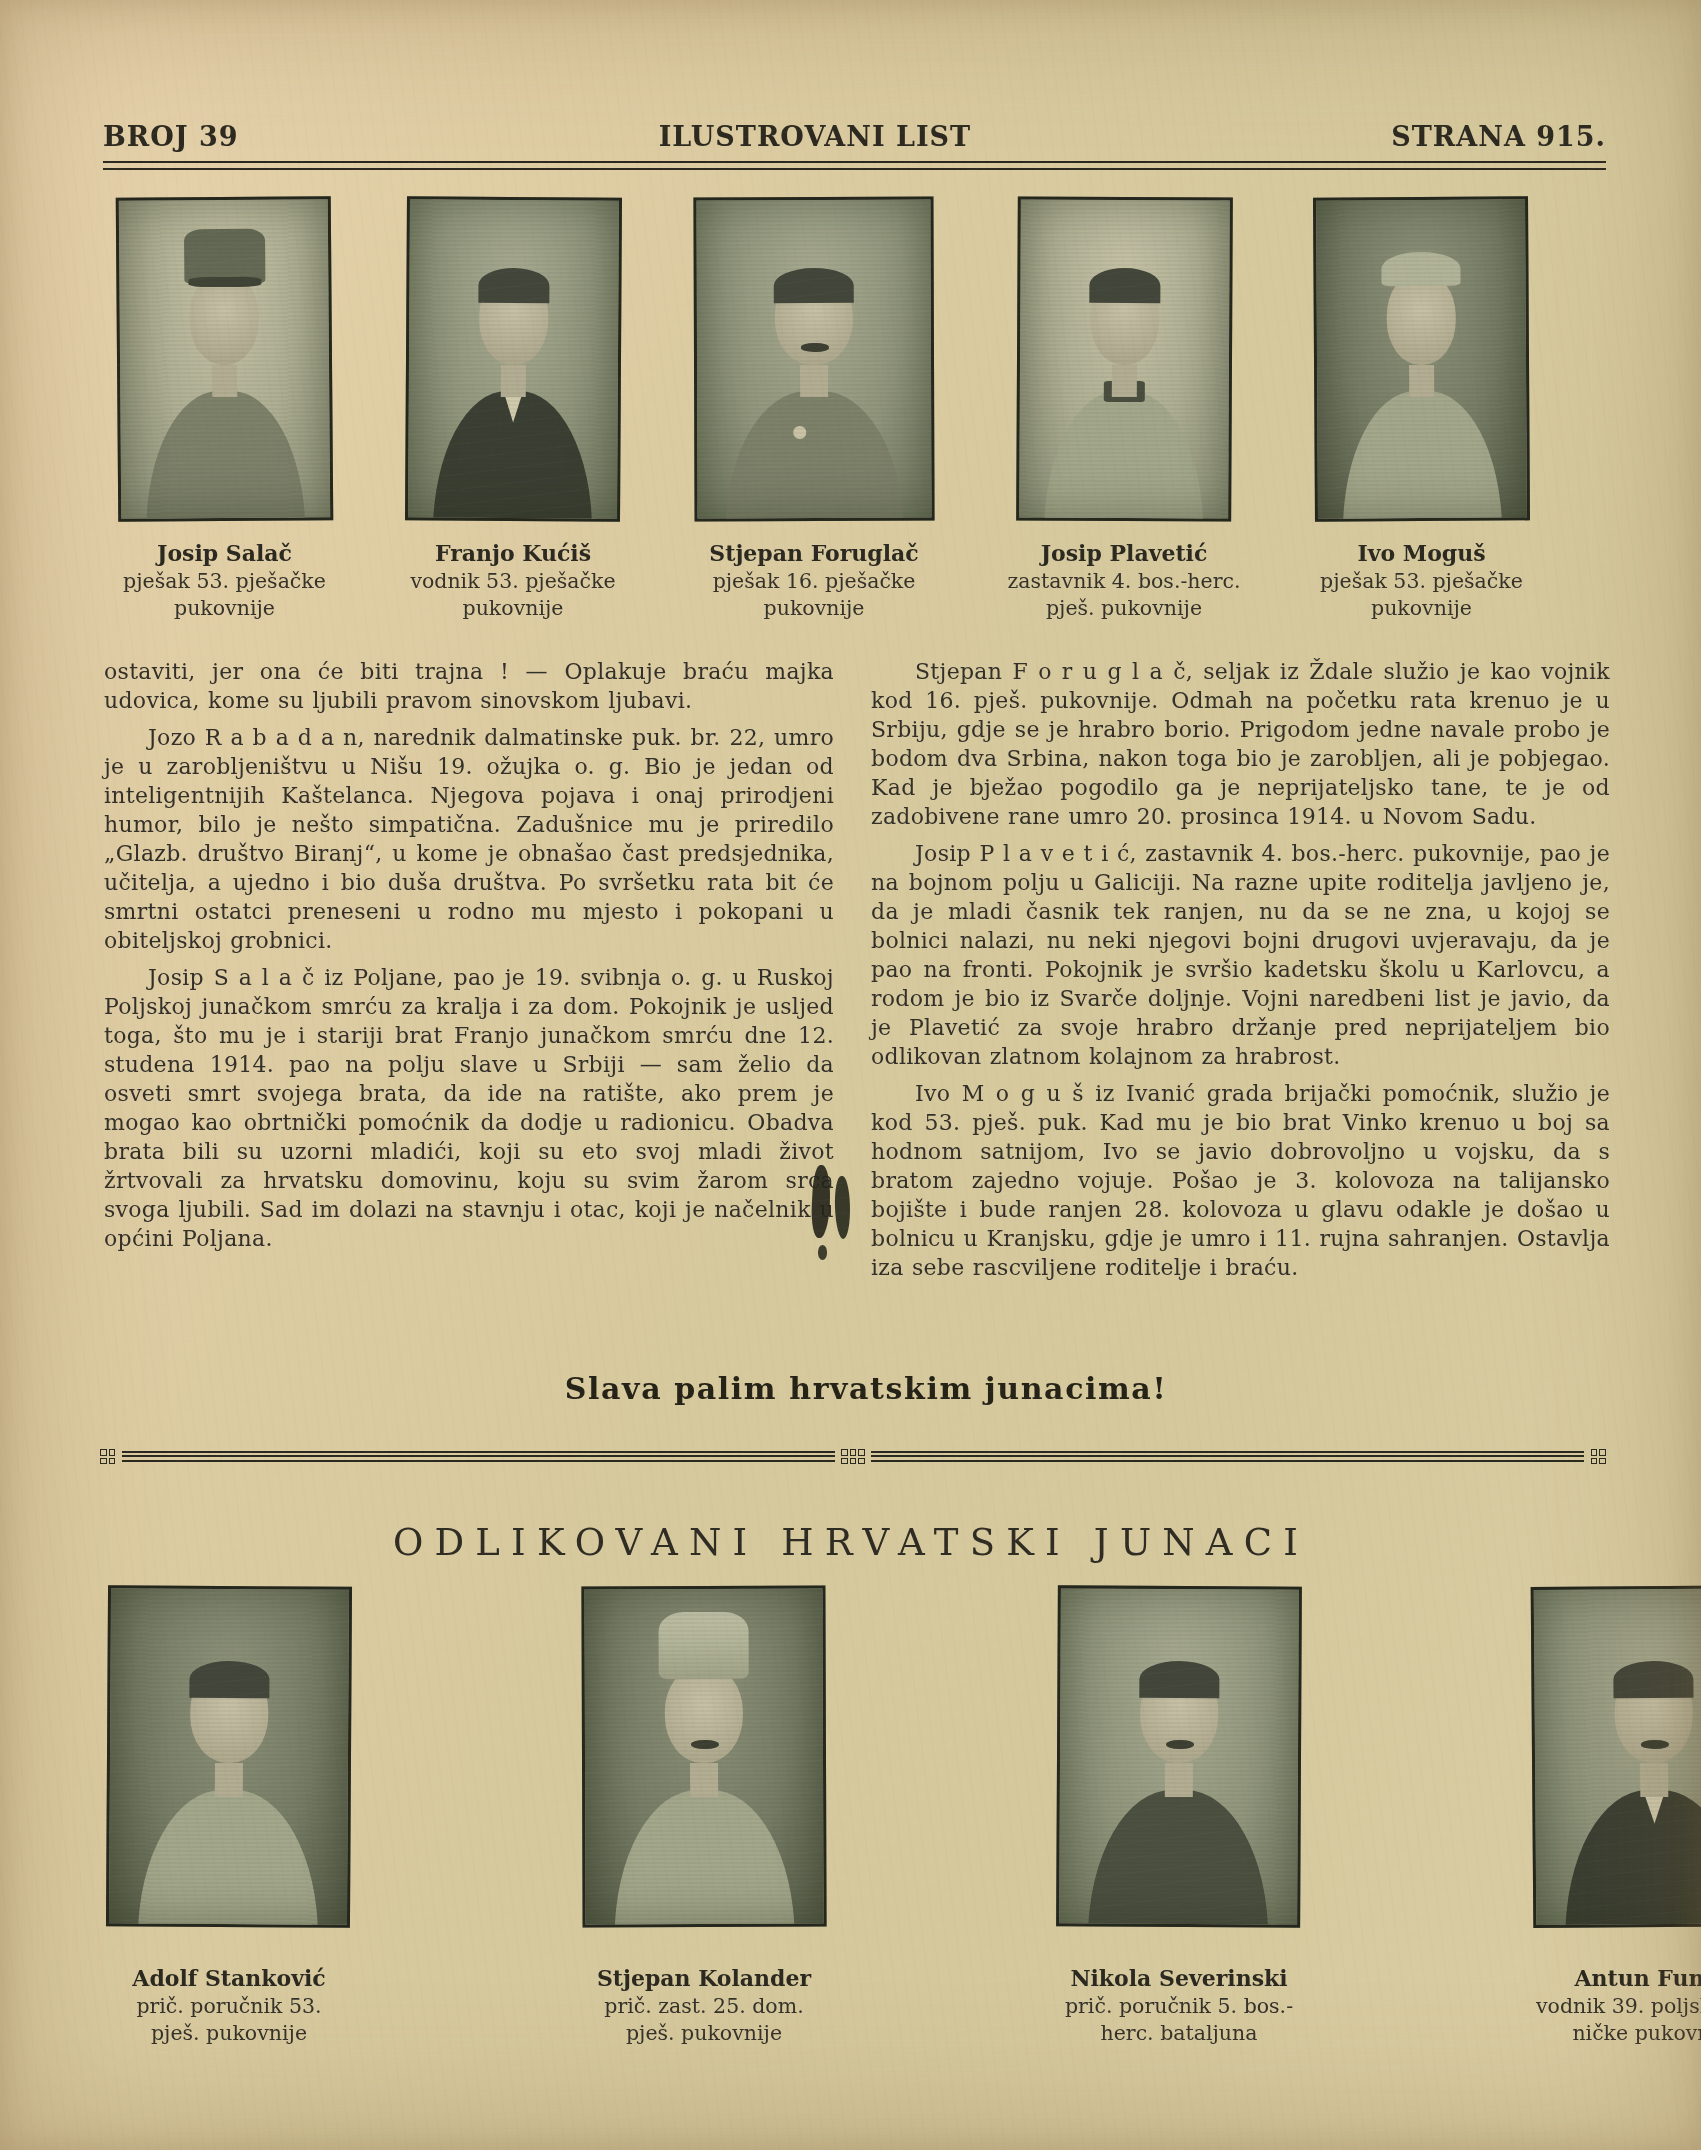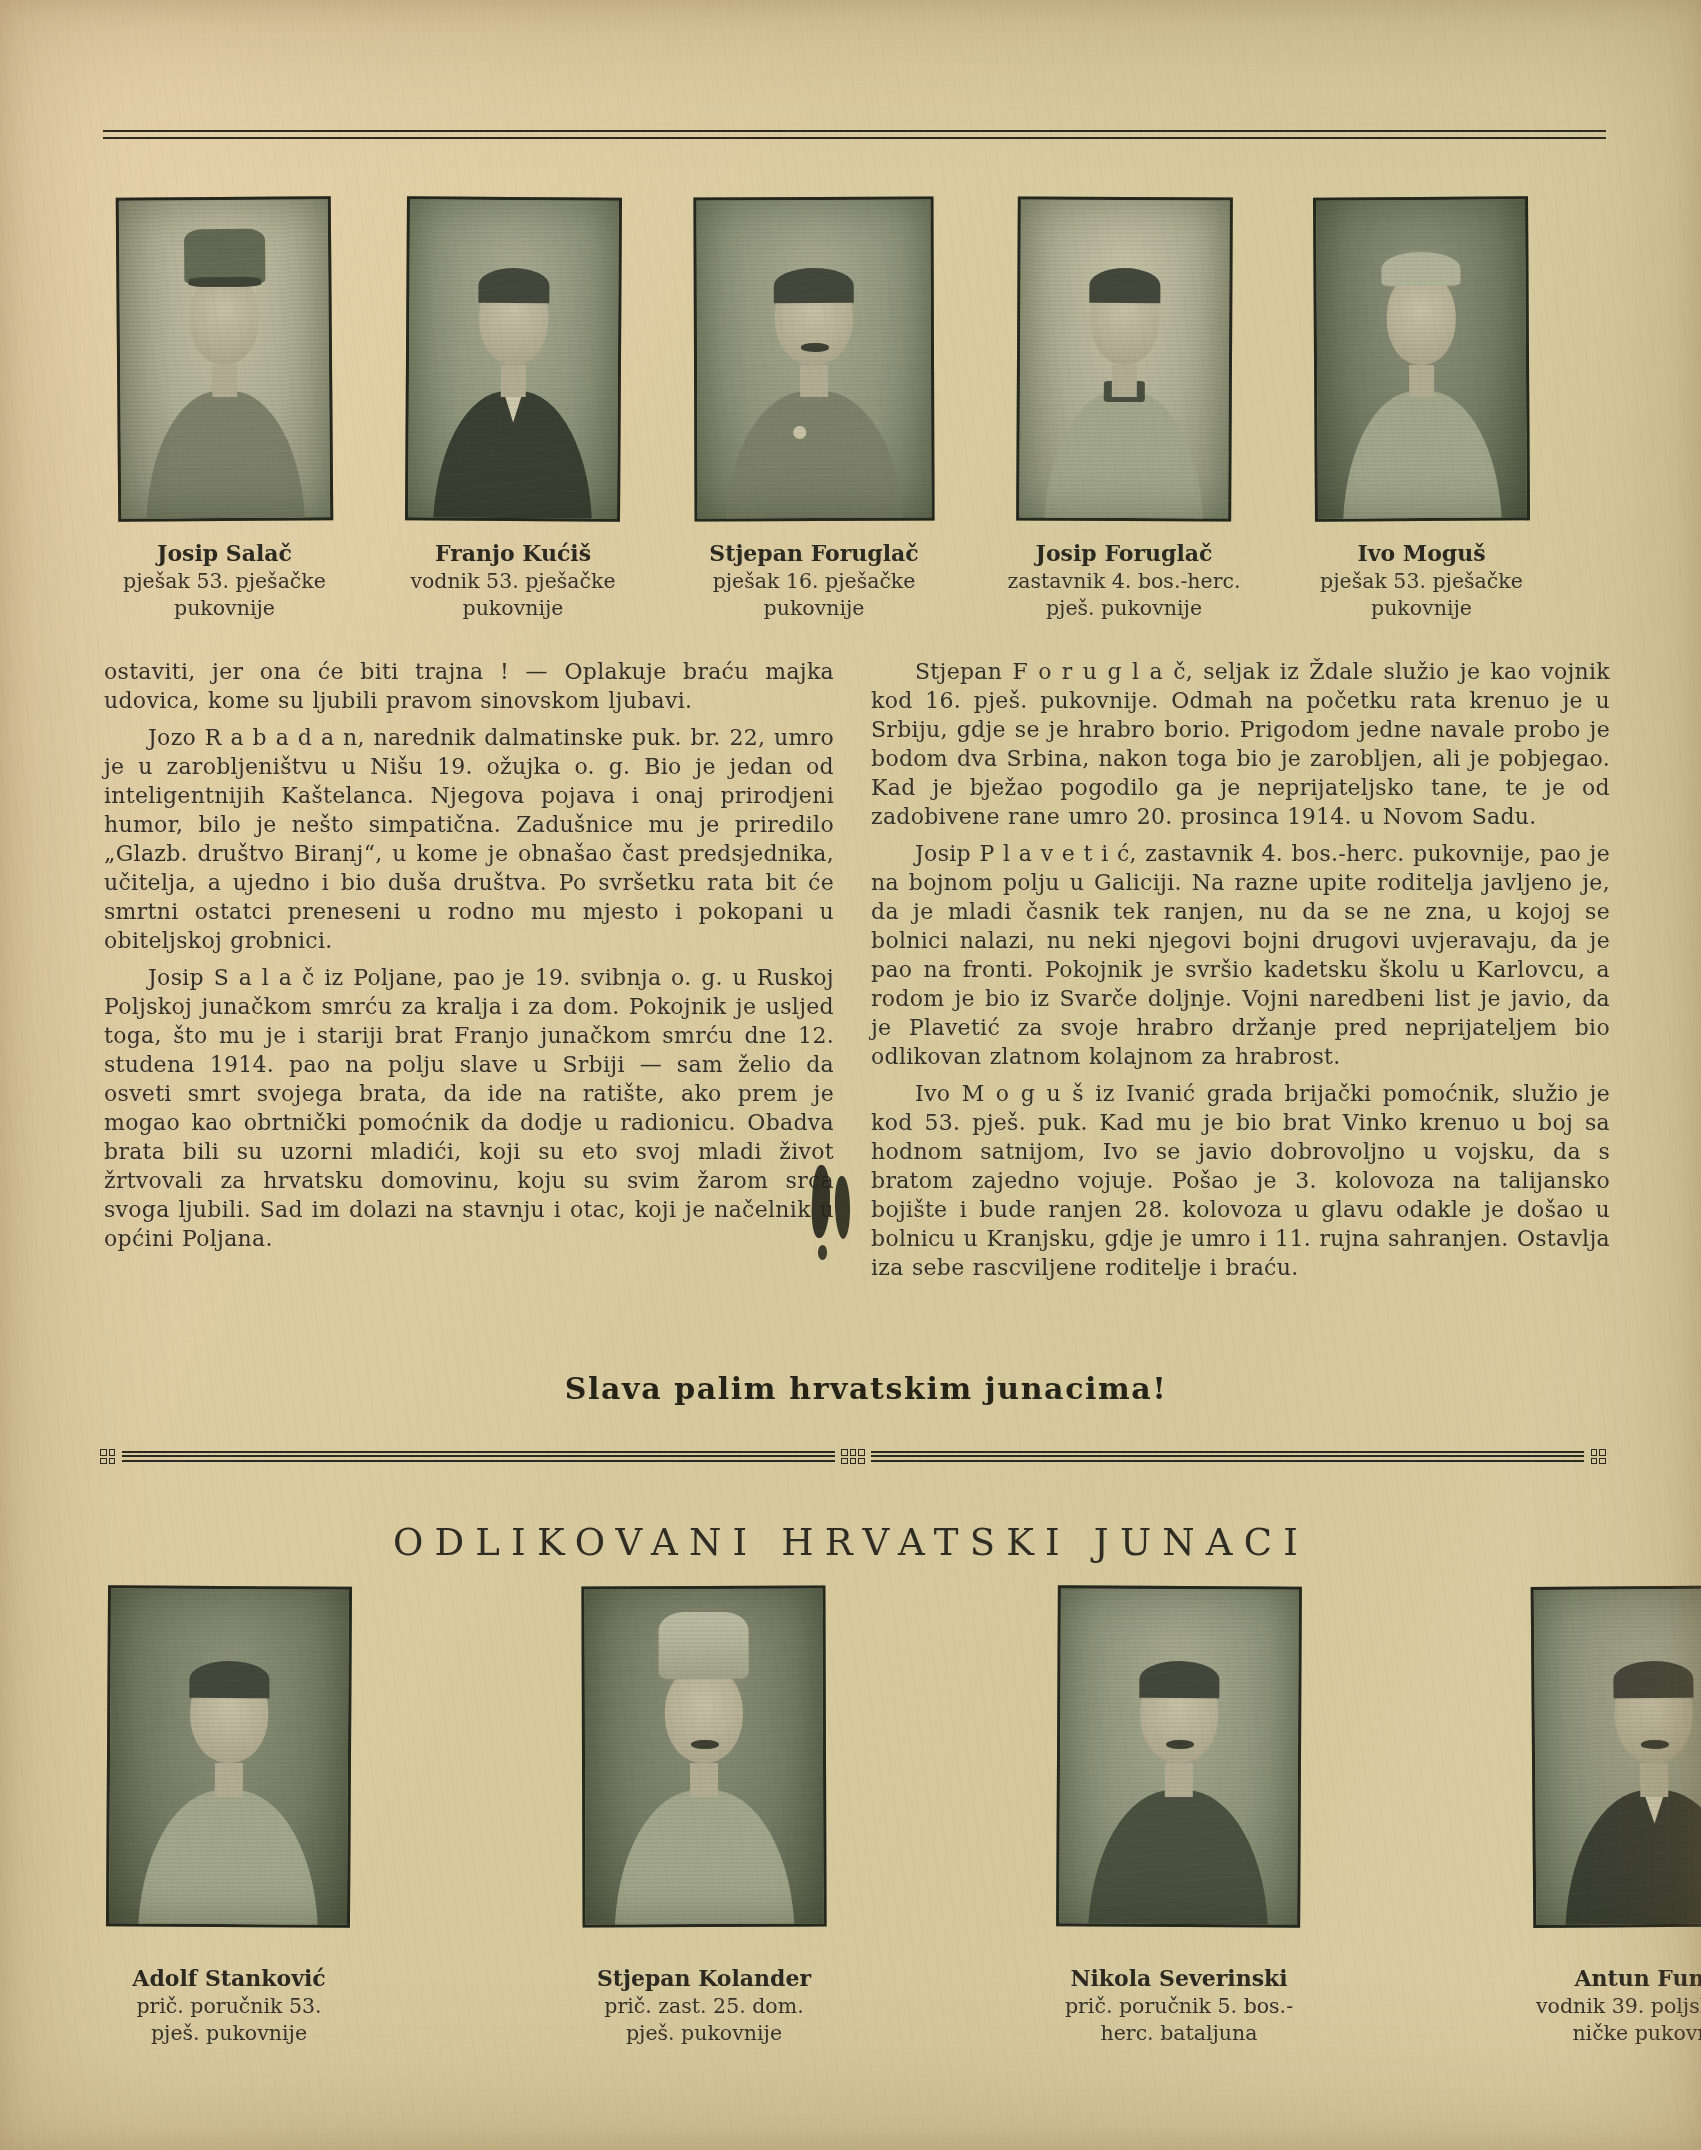--- a/index.html
+++ b/index.html
@@ -96,20 +96,25 @@
   .smudge-a{top:1165px;left:812px;width:18px;height:73px;border-radius:40% 60% 50% 50%;transform:rotate(3deg);opacity:.9;}
   .smudge-b{top:1176px;left:835px;width:14.5px;height:63px;border-radius:50% 45% 55% 50%;transform:rotate(-2deg);opacity:.88;}
   .smudge-c{top:1245px;left:818px;width:9.2px;height:14.5px;border-radius:50%;opacity:.85;}
 </style>
 </head>
 <body>
 
 <div class="page">
 
   <header class="masthead">
+    <div class="masthead-row">
+      <span>BROJ 39</span>
+      <span>ILUSTROVANI LIST</span>
+      <span>STRANA 915.</span>
+    </div>
     <div class="masthead-rule"></div>
   </header>
 
   <section class="photo-row row-top">
 
     <figure class="photo-card">
       <div class="photo r1">
         <div class="ph ph-bg bg-light"></div>
         <div class="ph ph-torso t-uniform"></div>
         <div class="ph ph-neck"></div>
@@ -163,21 +168,21 @@
       <div class="photo r4">
         <div class="ph ph-bg bg-light"></div>
         <div class="ph ph-torso t-light"></div>
         <div class="ph ph-collar-dark"></div>
         <div class="ph ph-neck"></div>
         <div class="ph ph-head"></div>
         <div class="ph ph-hair"></div>
         <div class="ph ph-grain"></div>
       </div>
       <figcaption>
-        <div class="cap-name">Josip Foruglač</div>
+        <div class="cap-name">Josip Plavetić</div>
         <div class="cap-line">zastavnik 4. bos.-herc.</div>
         <div class="cap-line">pješ. pukovnije</div>
       </figcaption>
     </figure>
 
     <figure class="photo-card">
       <div class="photo r5">
         <div class="ph ph-bg bg-dark"></div>
         <div class="ph ph-torso t-light"></div>
         <div class="ph ph-neck"></div>

